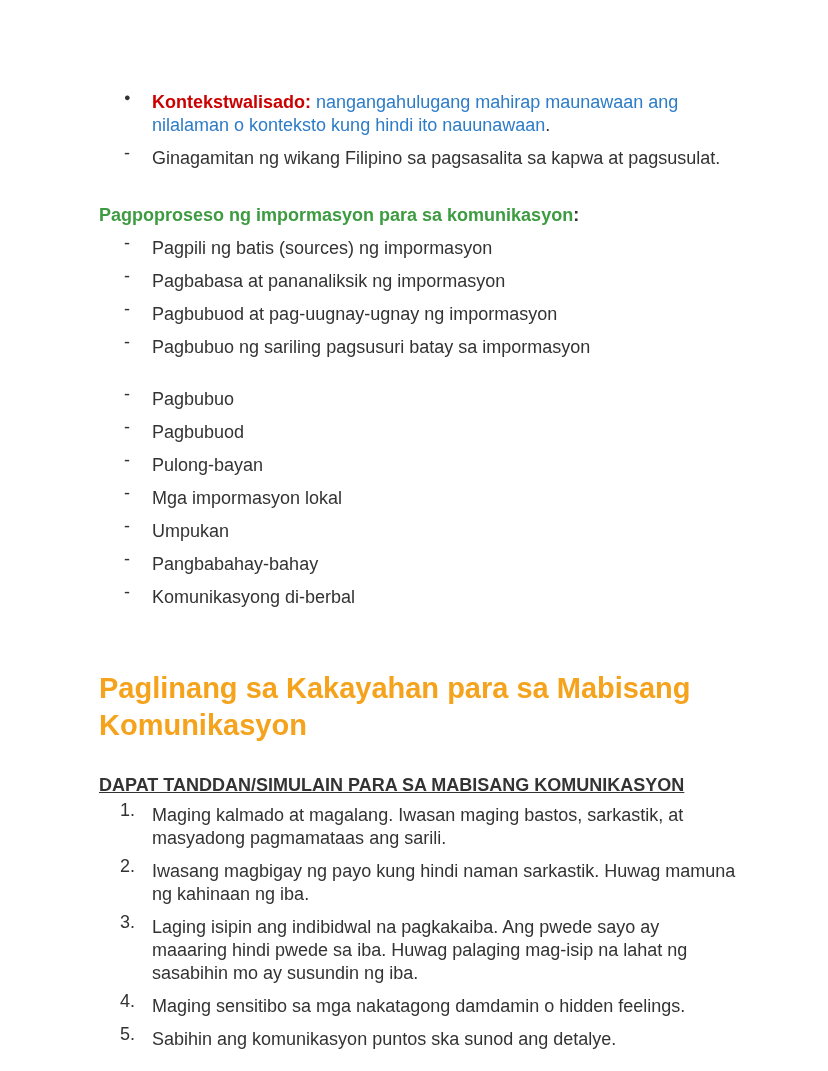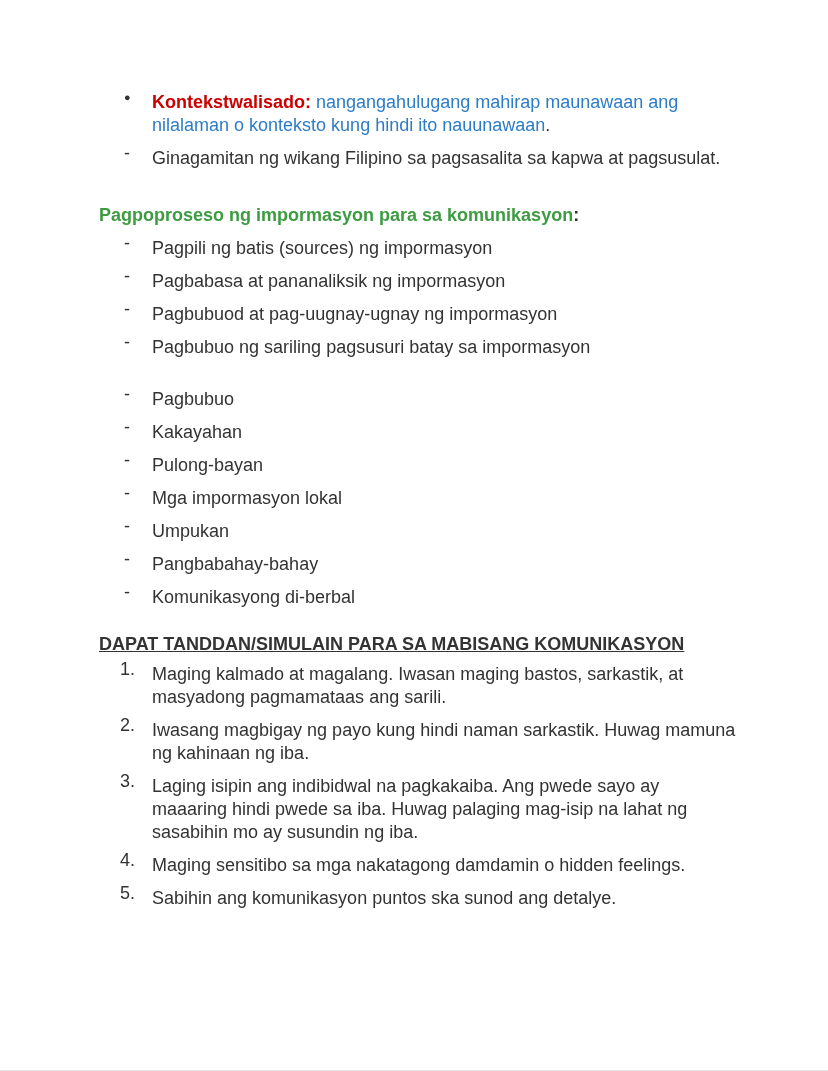--- a/index.html
+++ b/index.html
@@ -76,21 +76,21 @@
     </div>
   </section>
 
   <section class="section">
     <div class="li">
       <span class="marker">-</span>
       <p class="text">Pagbubuo</p>
     </div>
     <div class="li">
       <span class="marker">-</span>
-      <p class="text">Kakayahan</p>
+      <p class="text">Pagbubuod</p>
     </div>
     <div class="li">
       <span class="marker">-</span>
       <p class="text">Pulong-bayan</p>
     </div>
     <div class="li">
       <span class="marker">-</span>
       <p class="text">Mga impormasyon lokal</p>
     </div>
     <div class="li">
@@ -100,20 +100,21 @@
     <div class="li">
       <span class="marker">-</span>
       <p class="text">Pangbabahay-bahay</p>
     </div>
     <div class="li">
       <span class="marker">-</span>
       <p class="text">Komunikasyong di-berbal</p>
     </div>
   </section>
 
+  <h1 class="main-heading">Paglinang sa Kakayahan para sa Mabisang Komunikasyon</h1>
 
   <section>
     <p class="rules-heading">DAPAT TANDDAN/SIMULAIN PARA SA MABISANG KOMUNIKASYON</p>
     <div class="li">
       <span class="marker num">1.</span>
       <p class="text">Maging kalmado at magalang. Iwasan maging bastos, sarkastik, at masyadong pagmamataas ang sarili.</p>
     </div>
     <div class="li">
       <span class="marker num">2.</span>
       <p class="text">Iwasang magbigay ng payo kung hindi naman sarkastik. Huwag mamuna ng kahinaan ng iba.</p>

